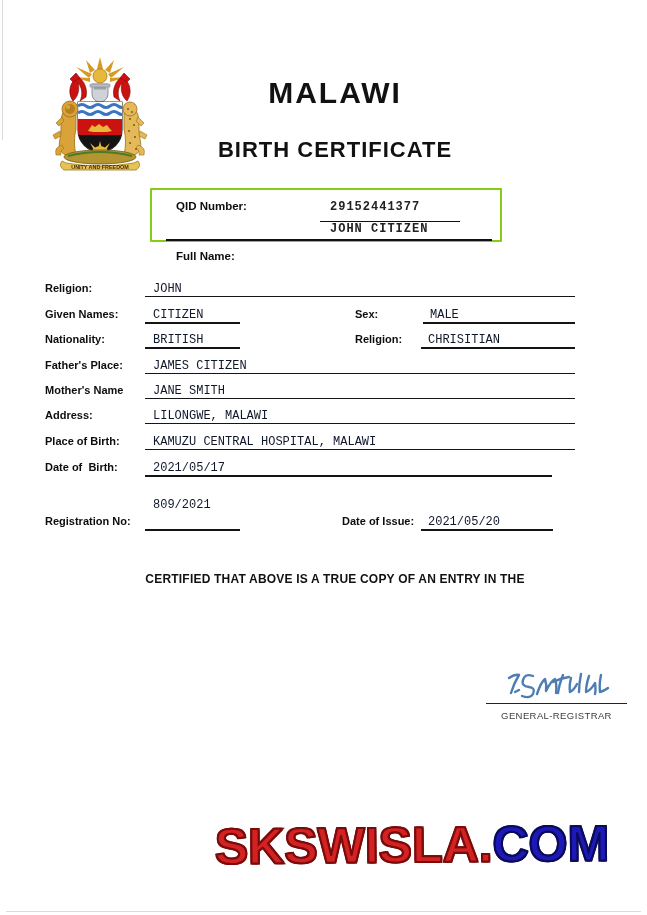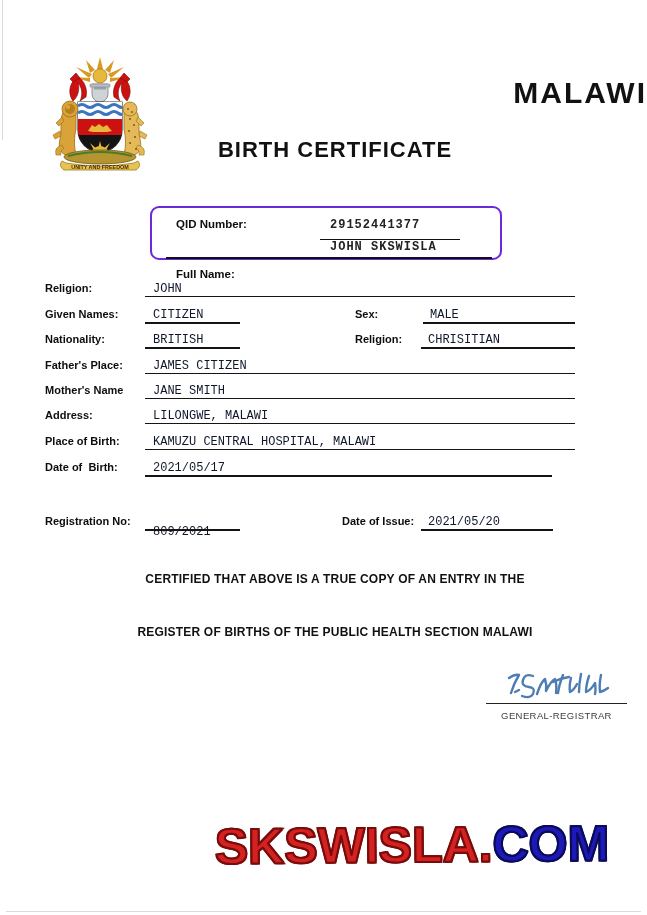--- a/index.html
+++ b/index.html
@@ -2,26 +2,26 @@
 <html><head>
 <meta charset="utf-8">
 <style>
   html,body{margin:0;padding:0;background:#ffffff;}
   .page{position:relative;width:647px;height:915px;background:#ffffff;overflow:hidden;
         font-family:"Liberation Sans", sans-serif;color:#111;}
   .scan-edge-left{position:absolute;left:2px;top:0;width:1px;height:140px;background:#d8dce1;}
   .scan-edge-bottom{position:absolute;left:6px;bottom:3px;right:6px;height:1px;background:#dcdcdc;}
 
   .title-wrap{position:absolute;left:23px;width:624px;text-align:center;}
-  .country-title{top:76px;font-size:30px;font-weight:bold;letter-spacing:2px;text-align:right;}
+  .country-title{top:76px;font-size:30px;font-weight:bold;letter-spacing:2px;}
   .doc-title{top:137px;font-size:22px;font-weight:bold;letter-spacing:1px;}
 
   
-  .qid-box{position:absolute;left:150px;top:206px;width:348px;height:50px;
-           border:2px solid #6d28d9;border-radius:9px;}
+  .qid-box{position:absolute;left:150px;top:188px;width:348px;height:50px;
+           border:2px solid #84cc16;border-radius:1px;}
   .qid-box .lbl{position:absolute;font-size:11.5px;font-weight:bold;}
   .qid-box .val{position:absolute;font-family:"Liberation Mono","DejaVu Sans Mono",monospace;
                 font-size:12px;font-weight:bold;letter-spacing:1px;color:#222;}
   .qid-underline{position:absolute;left:168px;top:31px;width:140px;border-bottom:1.5px solid #111;}
   .qid-bottomline{position:absolute;left:14px;bottom:-1px;width:326px;border-bottom:2px solid #111;}
 
   
   .lbl{position:absolute;font-size:11px;font-weight:bold;color:#0d0d0d;white-space:pre;}
   .val{position:absolute;font-family:"Liberation Mono","DejaVu Sans Mono",monospace;
        font-size:12px;color:#0f172a;white-space:pre;}
@@ -141,21 +141,21 @@
   </svg>
 
   <div class="title-wrap country-title" style="position:absolute;">MALAWI</div>
   <div class="title-wrap doc-title" style="position:absolute;">BIRTH CERTIFICATE</div>
 
   <div class="qid-box">
     <span class="lbl" style="left:24px;top:10px;">QID Number:</span>
     <span class="val" style="left:178px;top:10px;">29152441377</span>
     <div class="qid-underline"></div>
     <span class="lbl" style="left:24px;top:32px;margin-top:28px;">Full Name:</span>
-    <span class="val" style="left:178px;top:32px;">JOHN SKSWISLA</span>
+    <span class="val" style="left:178px;top:32px;">JOHN CITIZEN</span>
     <div class="qid-bottomline"></div>
   </div>
 
   <span class="lbl" style="left:45px;top:282px;">Religion:</span>
   <span class="val" style="left:153px;top:282px;">JOHN</span>
   <div class="uline" style="left:145px;top:296px;width:430px;"></div>
 
   <span class="lbl" style="left:45px;top:308px;">Given Names:</span>
   <span class="val" style="left:153px;top:308px;">CITIZEN</span>
   <div class="uline thick" style="left:145px;top:322px;width:95px;"></div>
@@ -184,28 +184,27 @@
 
   <span class="lbl" style="left:45px;top:435px;">Place of Birth:</span>
   <span class="val" style="left:153px;top:435px;">KAMUZU CENTRAL HOSPITAL, MALAWI</span>
   <div class="uline" style="left:145px;top:449px;width:430px;"></div>
 
   <span class="lbl" style="left:45px;top:461px;">Date of  Birth:</span>
   <span class="val" style="left:153px;top:461px;">2021/05/17</span>
   <div class="uline thick" style="left:145px;top:475px;width:407px;"></div>
 
   <span class="lbl" style="left:45px;top:515px;">Registration No:</span>
-  <span class="val" style="left:153px;top:525px;">809/2021</span>
+  <span class="val" style="left:153px;top:498px;">809/2021</span>
   <div class="uline thick" style="left:145px;top:529px;width:95px;"></div>
   <span class="lbl" style="left:342px;top:515px;">Date of Issue:</span>
   <span class="val" style="left:428px;top:515px;">2021/05/20</span>
   <div class="uline thick" style="left:421px;top:529px;width:132px;"></div>
 
   <div class="cert-line" style="top:572px;">CERTIFIED THAT ABOVE IS A TRUE COPY OF AN ENTRY IN THE</div>
-  <div class="cert-line" style="top:625px;">REGISTER OF BIRTHS  OF THE PUBLIC HEALTH SECTION MALAWI</div>
 
   <svg class="sig-svg" width="112" height="38" viewBox="0 0 112 38">
     <g fill="none" stroke="#4d7db3" stroke-width="2.4" stroke-linecap="round" stroke-linejoin="round">
       <path d="M6,12 q6,-4 10,-3 q-5,8 -8,18"></path>
       <path d="M12,26 l4,-2"></path>
       <path d="M30,10 q-8,-3 -10,4 q-2,6 6,7 q7,1 4,7 q-3,5 -11,2"></path>
       <path d="M34,28 q4,-12 8,-15 q2,6 1,12 q5,-10 9,-12 q2,5 1,14"></path>
       <path d="M60,9 q-4,10 -5,18"></path>
       <path d="M50,16 q8,-4 16,-5"></path>
       <path d="M68,12 q-2,8 -1,14 q4,-2 7,-8"></path>

